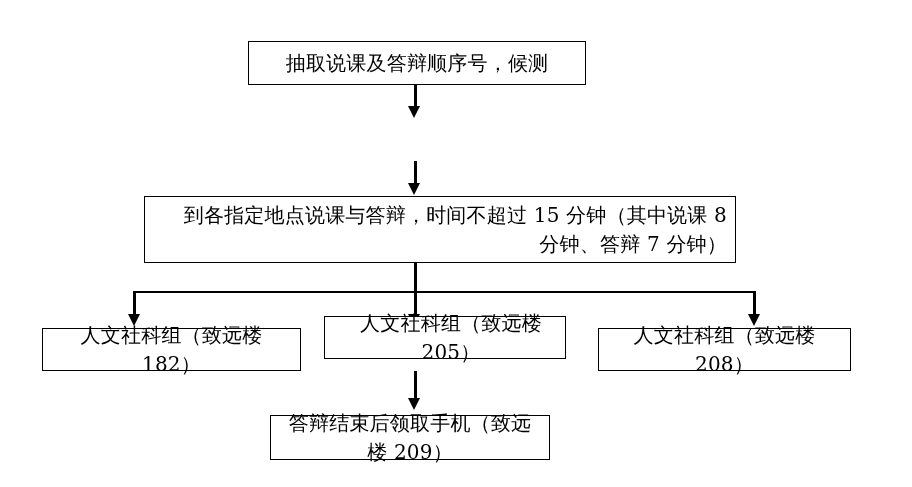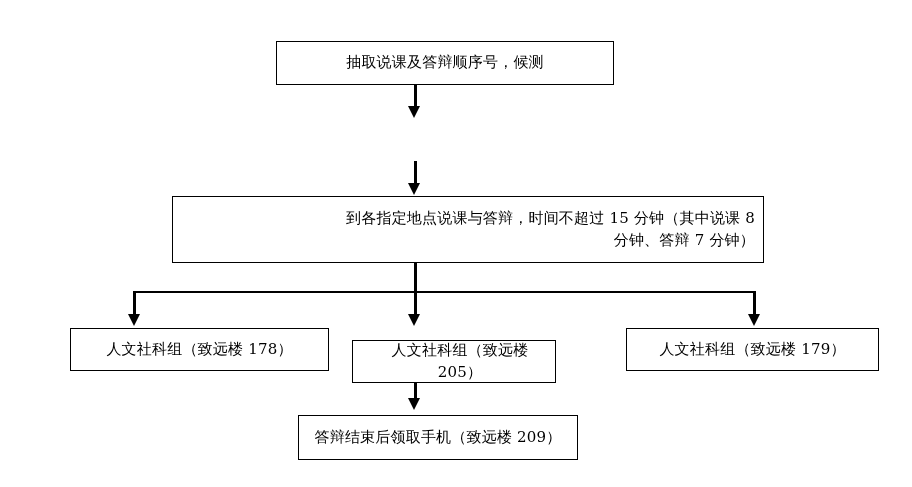--- a/index.html
+++ b/index.html
@@ -20,39 +20,38 @@
   .node {
     position: absolute;
     box-sizing: border-box;
     border: 1.4px solid #000000;
     background: #ffffff;
     display: flex;
     align-items: center;
     justify-content: center;
     text-align: center;
     color: #000000;
-    font-size: 15px;
+    font-size: 20px;
     line-height: 1.42;
     letter-spacing: 0.2px;
     padding: 2px 8px;
     z-index: 3;
-    margin-left: 28px;
   }
   .node .txt {
     display: block;
     width: 100%;
     white-space: pre-line;
   }
 
   
   #n-start   { left: 248px; top: 41px;  width: 338px; height: 44px; }
   #n-prep    { left: 160px; top: 119px; width: 513px; height: 43px; }
   #n-present { left: 144px; top: 196px; width: 592px; height: 67px; text-align: right; }
   #n-room204 { left: 42px;  top: 328px; width: 259px; height: 43px; }
-  #n-room205 { left: 324px; top: 340px; width: 204px; height: 43px; padding-left: 20px; }
+  #n-room205 { left: 324px; top: 316px; width: 242px; height: 43px; padding-left: 20px; }
   #n-room208 { left: 598px; top: 328px; width: 253px; height: 43px; }
   #n-phone   { left: 270px; top: 415px; width: 280px; height: 45px; }
 
   
   .vline {
     position: absolute;
     width: 3px;
     background: #000000;
     z-index: 1;
   }
@@ -122,29 +121,29 @@
   <div class="vline" id="b1-line"></div>
   <div class="arrowhead" id="b1-head"></div>
 
   <div class="vline" id="b2-line"></div>
   <div class="arrowhead" id="b2-head"></div>
 
   <div class="vline" id="b3-line"></div>
   <div class="arrowhead" id="b3-head"></div>
 
   <div class="node" id="n-room204">
-    <span class="txt">人文社科组（致远楼 178）</span>
+    <span class="txt">人文社科组（致远楼 182）</span>
   </div>
 
   <div class="node" id="n-room205">
     <span class="txt">人文社科组（致远楼 205）</span>
   </div>
 
   <div class="node" id="n-room208">
-    <span class="txt">人文社科组（致远楼 179）</span>
+    <span class="txt">人文社科组（致远楼 208）</span>
   </div>
 
   <div class="vline" id="c4-line"></div>
   <div class="arrowhead" id="c4-head"></div>
 
   <div class="node" id="n-phone">
     <span class="txt">答辩结束后领取手机（致远楼 209）</span>
   </div>
 
 </div>

